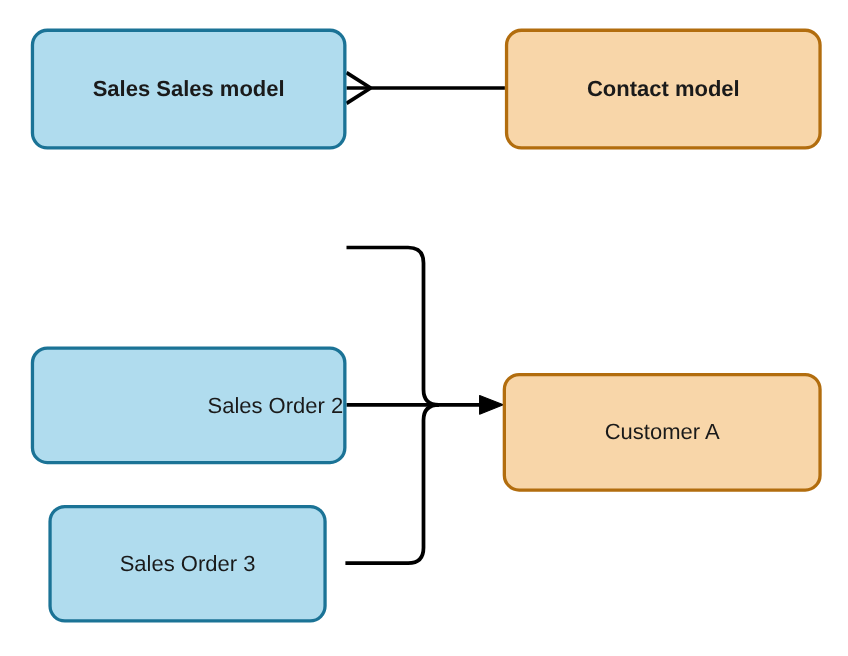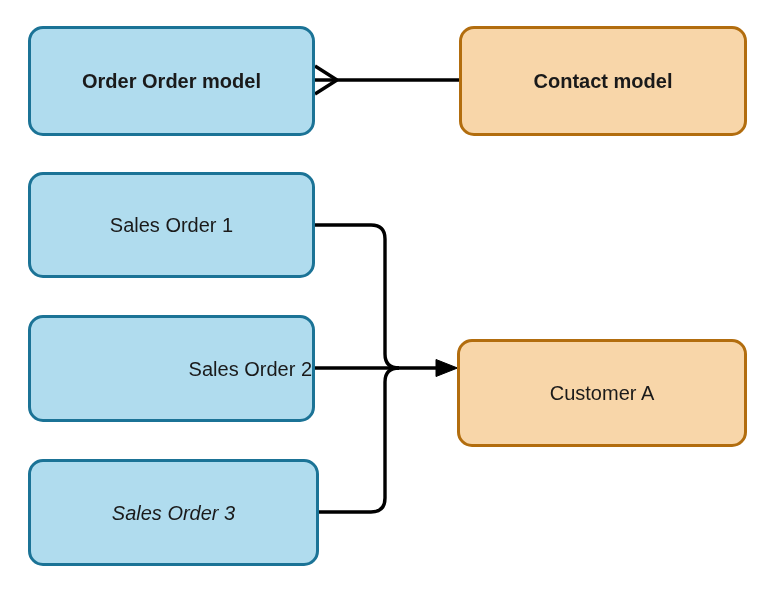--- a/index.html
+++ b/index.html
@@ -81,36 +81,33 @@
 
     <path class="edge" d="M 315 225 H 371 Q 385 225 385 239 V 354 Q 385 368 399 368"></path>
 
     <path class="edge" d="M 314 512 H 371 Q 385 512 385 498 V 382 Q 385 368 399 368"></path>
 
     <path class="edge" d="M 315 368 H 437"></path>
     <path class="arrowhead" d="M 436 359.5 L 457.5 368 L 436 376.5 Z"></path>
   </svg>
 
   <div class="node node--blue node--bold" style="left:28px; top:26px; width:287px; height:110px;">
-    <span>Order Order model</span>
+    <span>Sales Sales model</span>
   </div>
 
   <div class="node node--orange node--bold" style="left:459px; top:26px; width:288px; height:110px;">
     <span>Contact model</span>
   </div>
 
-  <div class="node node--blue" style="left:28px; top:172px; width:287px; height:106px;">
-    <span>Sales Order 1</span>
-  </div>
 
   <div class="node node--blue" style="left:28px; top:315px; width:287px; height:107px;justify-content:flex-end;">
     <span>Sales Order 2</span>
   </div>
 
-  <div class="node node--blue" style="left:28px; top:459px; width:291px; height:107px;font-style:italic;">
+  <div class="node node--blue" style="left:44px; top:459px; width:253px; height:107px;">
     <span>Sales Order 3</span>
   </div>
 
   <div class="node node--orange" style="left:457px; top:315px; width:290px; height:108px;margin-top:24px;">
     <span>Customer A</span>
   </div>
 
 </div>
 
 </body></html>

